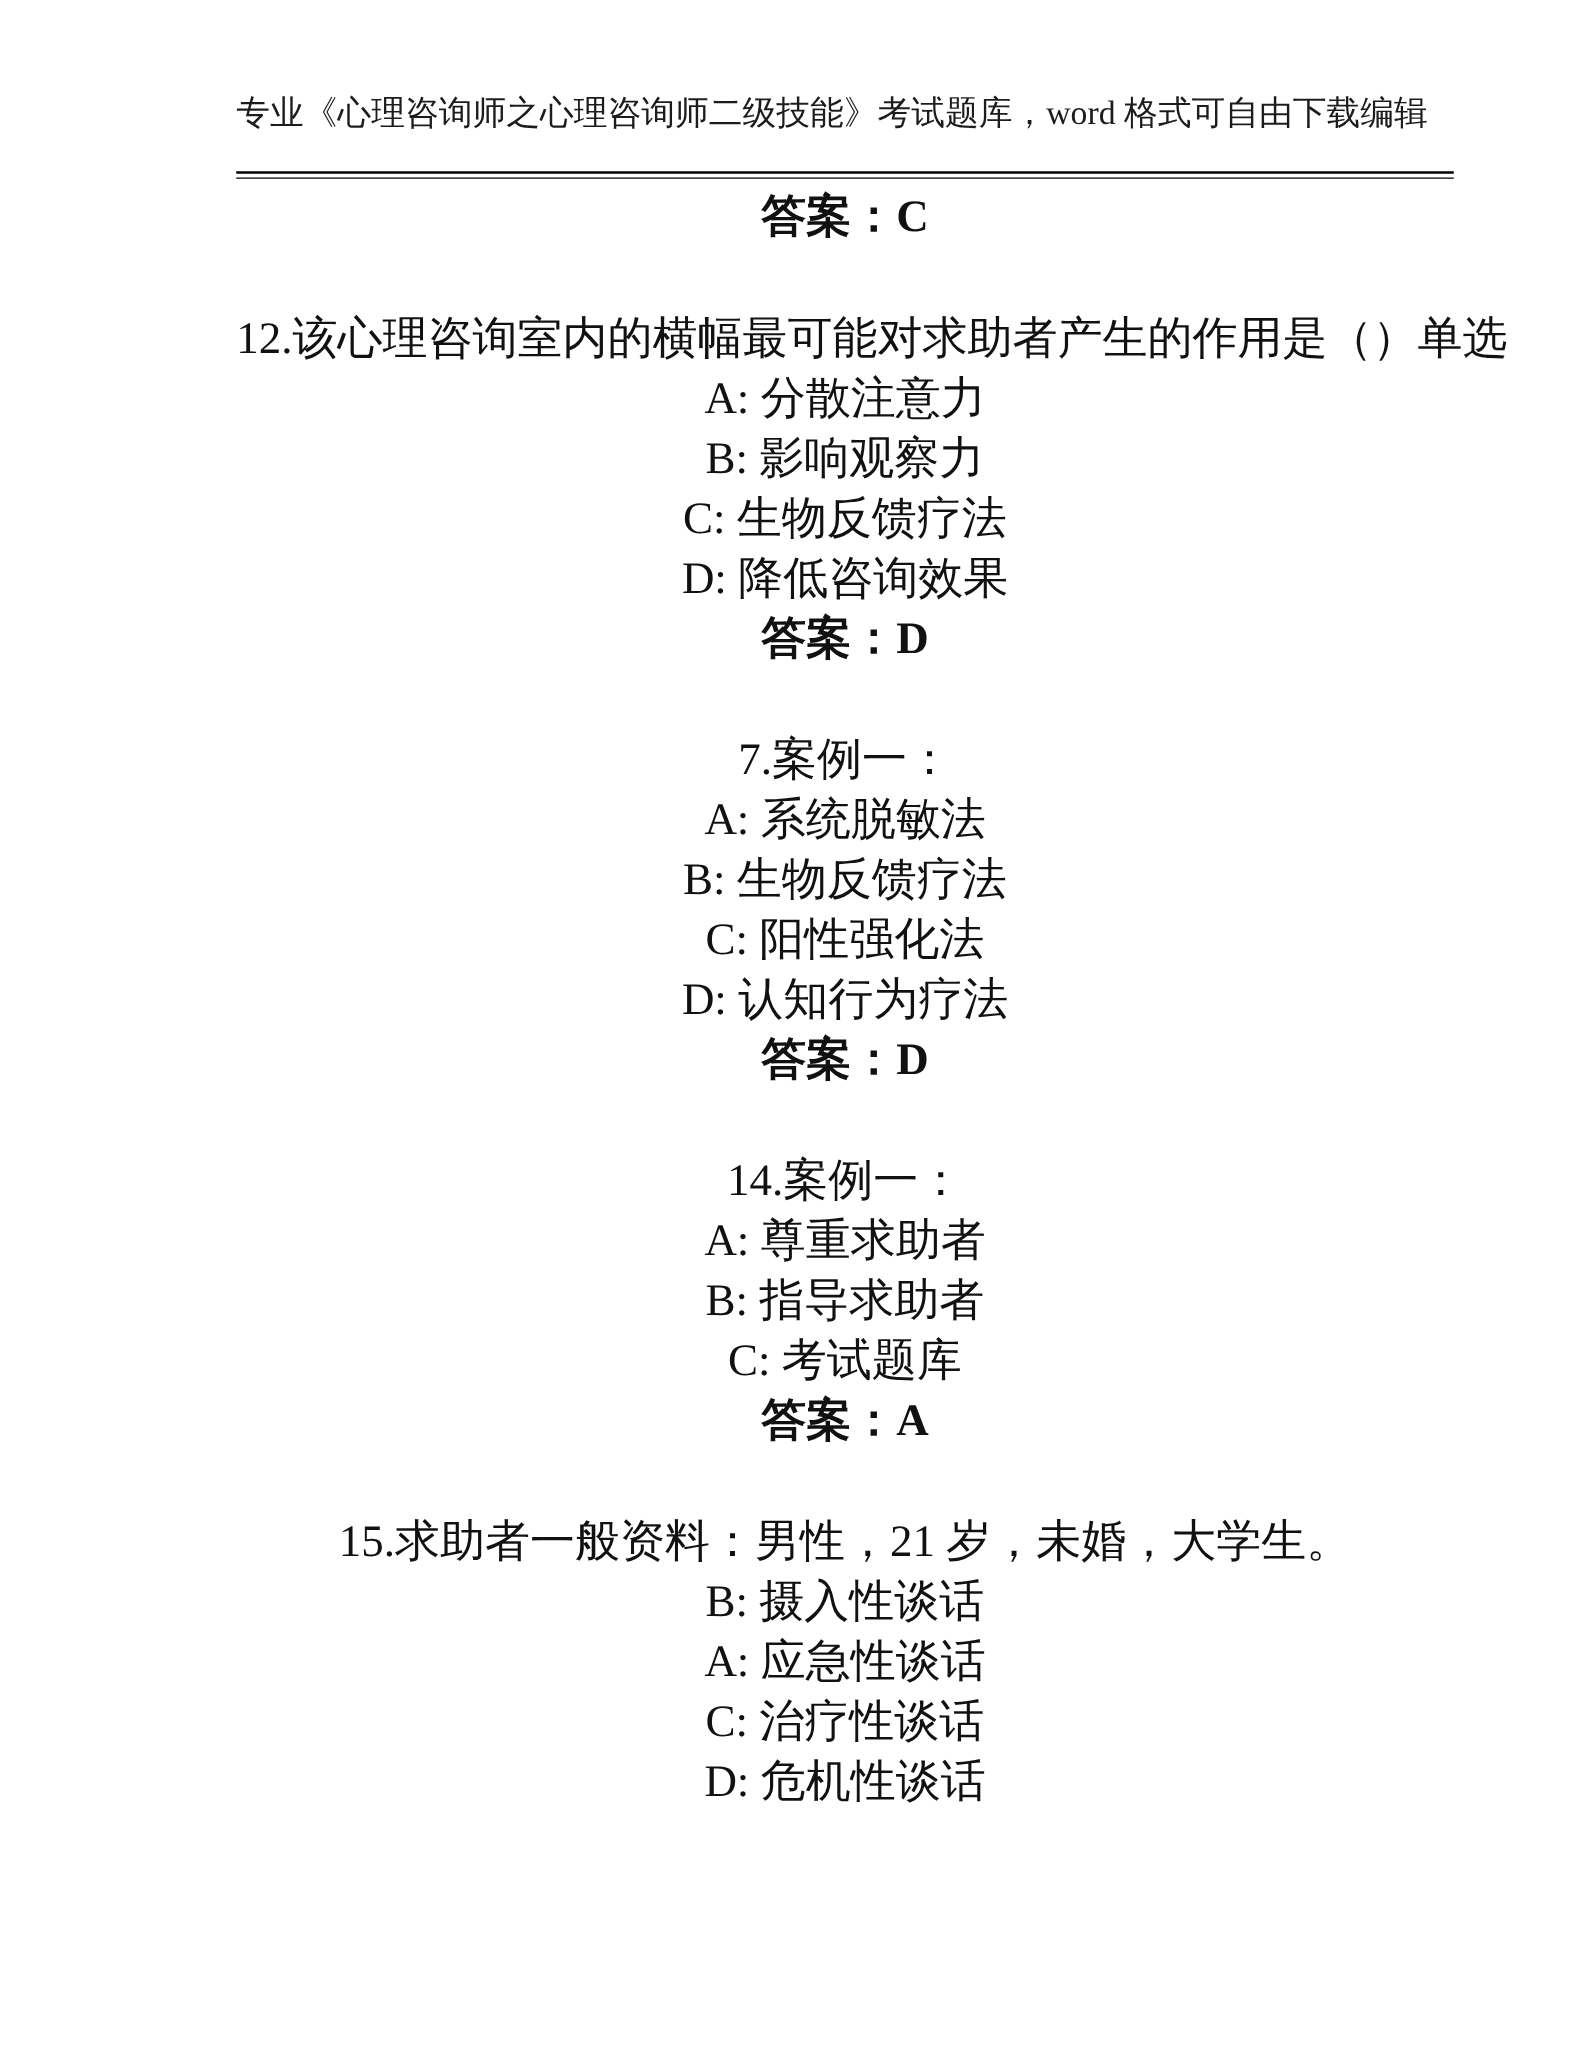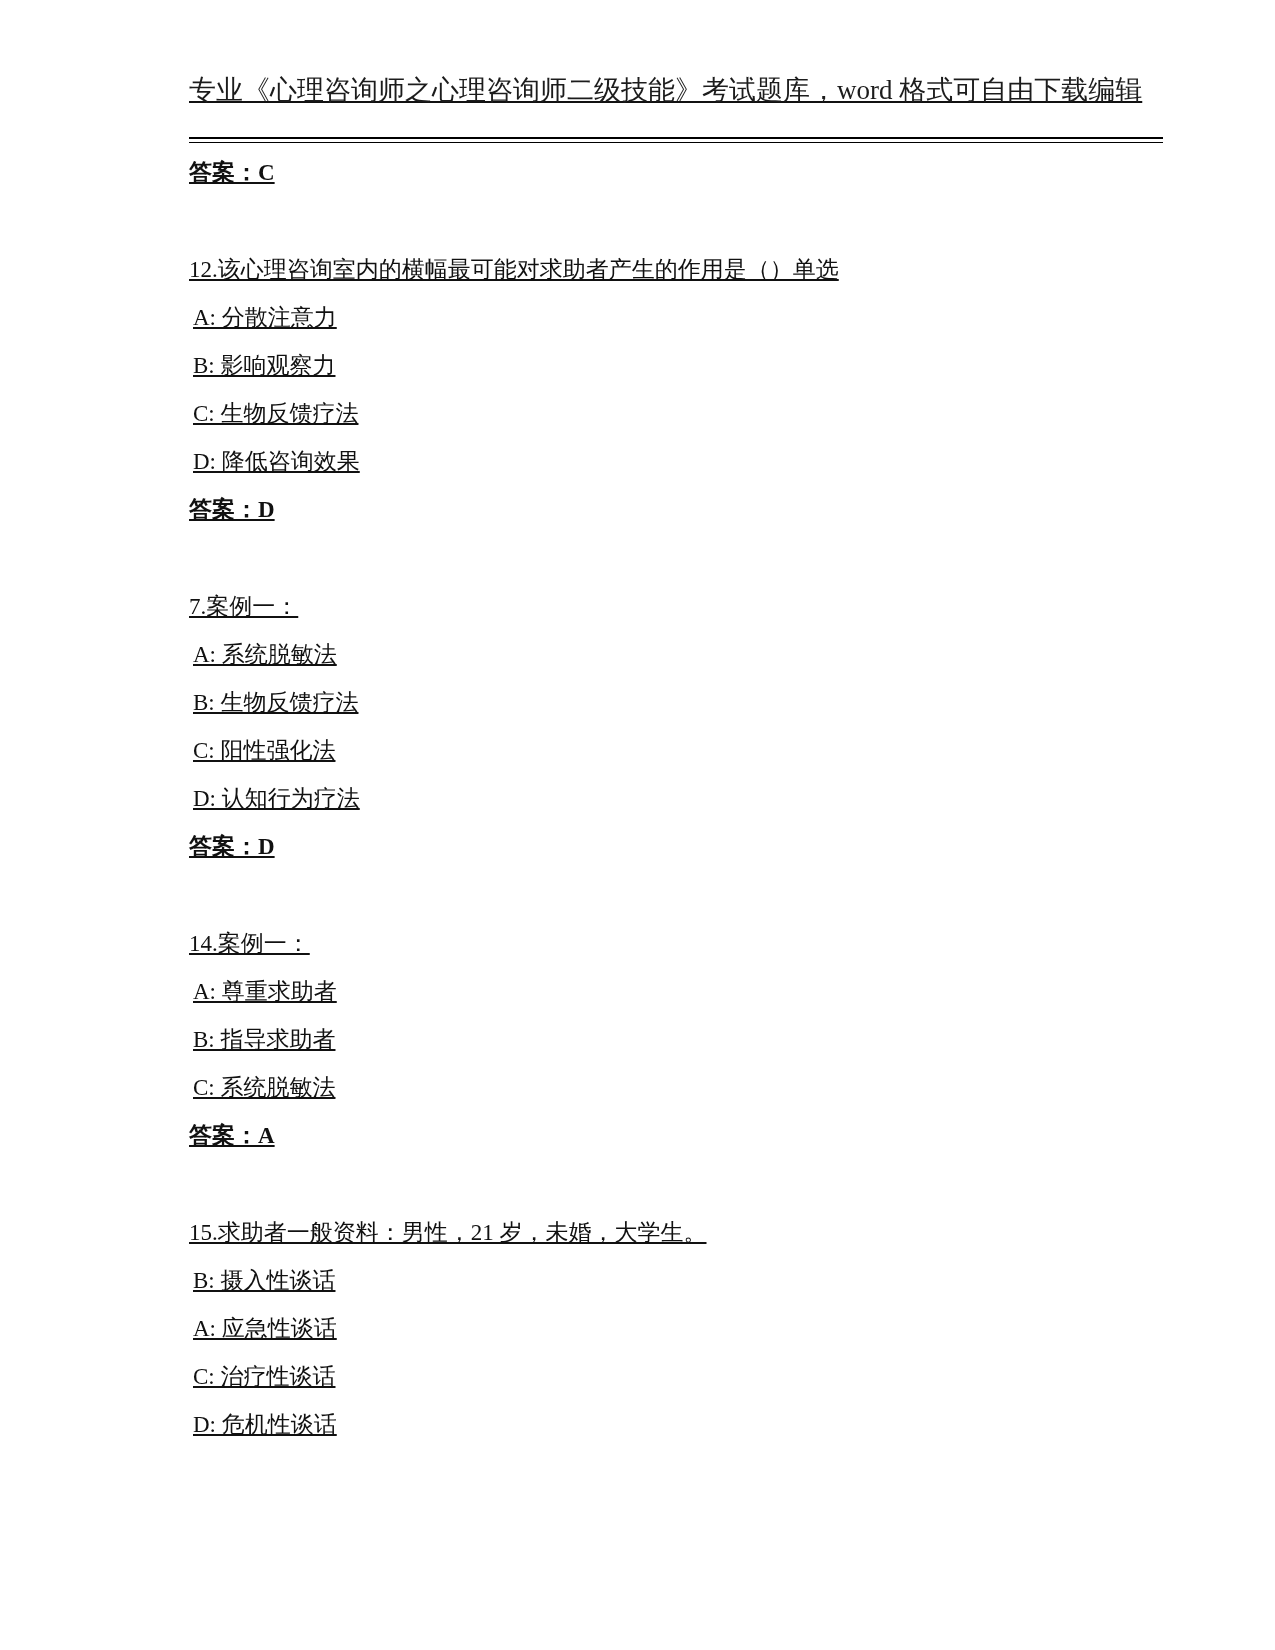--- a/index.html
+++ b/index.html
@@ -13,38 +13,38 @@
     height: 1650px;
     background: #ffffff;
     box-sizing: border-box;
     padding: 70px 100px 0 189px;
     font-family: "Liberation Serif", "DejaVu Serif", serif;
     color: #111111;
     overflow: hidden;
   }
   .content {
     width: 974px;
-    text-decoration: underline;
   }
   .header-para {
     font-size: 27px;
     line-height: 40px;
     color: #1c1c1c;
   }
   .rule {
     margin-top: 27px;
     height: 3px;
     border-top: 2px solid #000000;
     border-bottom: 1px solid #000000;
     width: 974px;
   }
   .line {
-    font-size: 23px;
+    font-size: 36px;
     line-height: 44px;
     white-space: pre;
+    text-align: center;
   }
   .answer {
     font-weight: 700;
     margin-top: 8px;
   }
   .question-block .answer {
     margin-top: 0;
   }
   .question {
     margin: 53px 0 4px 0;
@@ -82,21 +82,21 @@
       <div class="line option">B: 生物反馈疗法</div>
       <div class="line option">C: 阳性强化法</div>
       <div class="line option">D: 认知行为疗法</div>
       <div class="line answer">答案：D</div>
     </section>
 
     <section class="question-block">
       <div class="line question">14.案例一：</div>
       <div class="line option">A: 尊重求助者</div>
       <div class="line option">B: 指导求助者</div>
-      <div class="line option">C: 系统脱敏法</div>
+      <div class="line option">C: 考试题库</div>
       <div class="line answer">答案：A</div>
     </section>
 
     <section class="question-block">
       <div class="line question">15.求助者一般资料：男性，21 岁，未婚，大学生。</div>
       <div class="line option">B: 摄入性谈话</div>
       <div class="line option">A: 应急性谈话</div>
       <div class="line option">C: 治疗性谈话</div>
       <div class="line option">D: 危机性谈话</div>
     </section>

